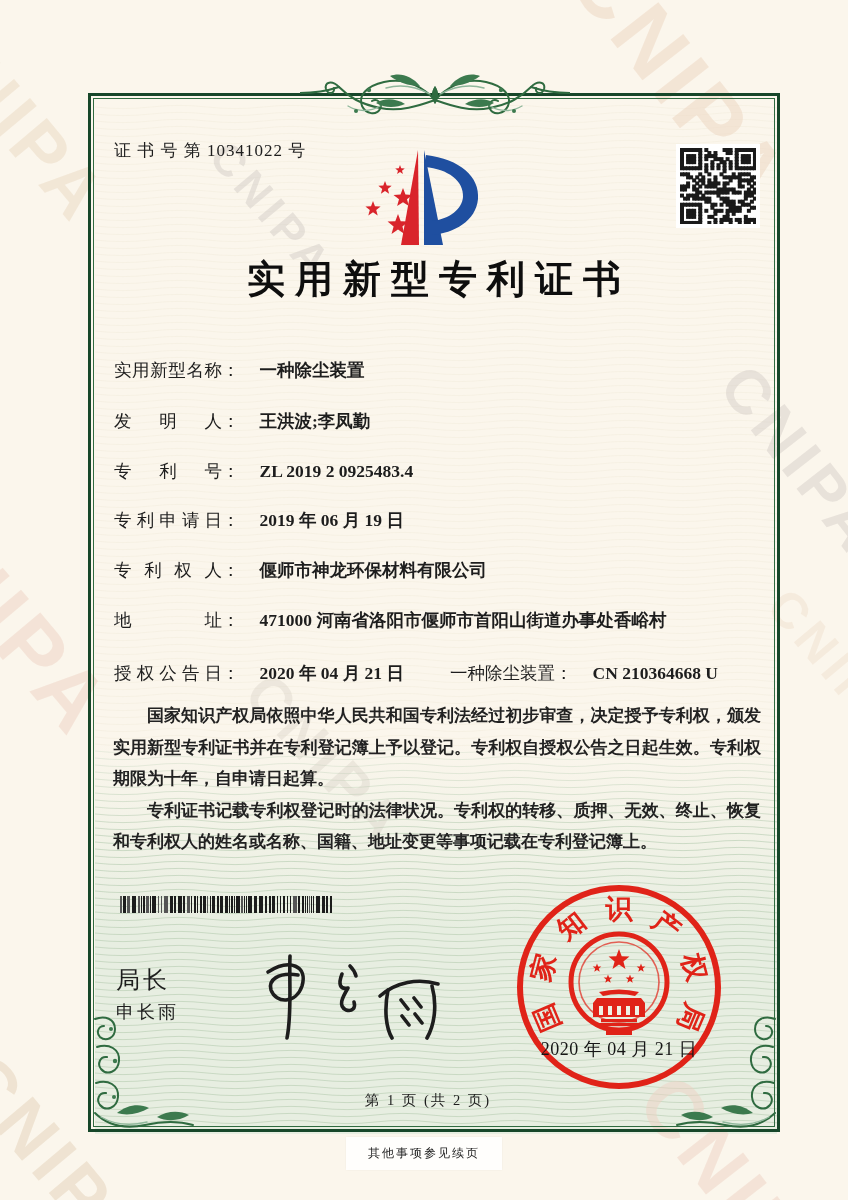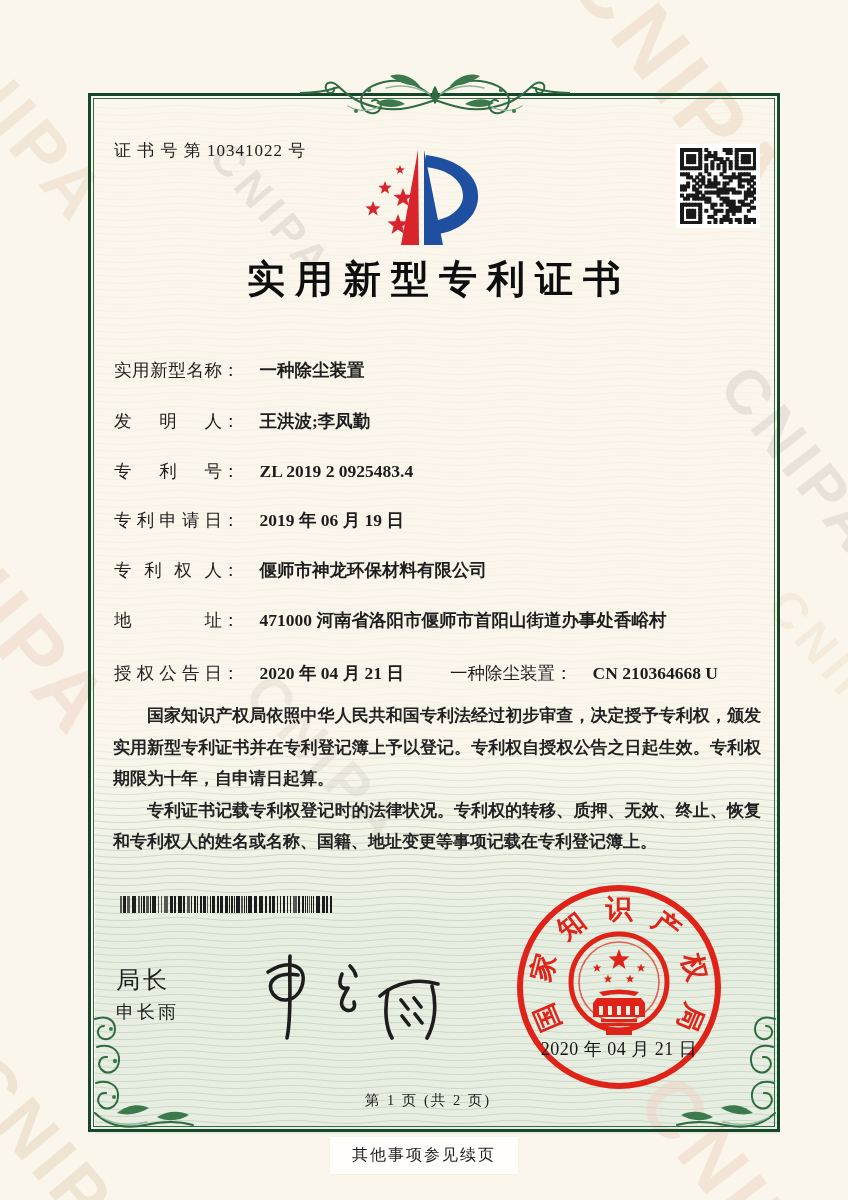--- a/index.html
+++ b/index.html
@@ -55,21 +55,21 @@
   #bureau-name{left:116px;top:1000px;font-size:18px;letter-spacing:3px;z-index:5;text-align:right;}
   #signature{left:238px;top:940px;z-index:6;}
   #seal{left:512px;top:880px;z-index:5;}
   #seal-date{
     left:518px;top:1037px;width:202px;text-align:center;font-size:18px;color:#161616;
     z-index:7;letter-spacing:0.5px;
   }
   #page-info{left:88px;top:1091px;width:680px;text-align:center;font-size:14.5px;letter-spacing:2px;z-index:5;}
   #next-note{
     top:1137px;left:424px;transform:translateX(-50%);background:#fffefc;
-    padding:8px 22px;font-size:16px;letter-spacing:2px;z-index:5;box-shadow:0 0 2px rgba(0,0,0,.05);
+    padding:8px 22px;font-size:12px;letter-spacing:2px;z-index:5;box-shadow:0 0 2px rgba(0,0,0,.05);
   }
 </style>
 </head>
 <body>
 
 <div id="watermarks">
     <div class="wm" style="left: -35px; top: -5px; font-size: 72px; color: rgb(234, 217, 194); opacity: 0.5; transform: rotate(50deg);">CNIPA</div>
     <div class="wm" style="left: 628px; top: -70px; font-size: 88px; color: rgb(238, 216, 196); opacity: 0.55; transform: rotate(52deg);">CNIPA</div>
     <div class="wm" style="left: 238px; top: 132px; font-size: 44px; color: rgb(207, 201, 196); opacity: 0.45; transform: rotate(50deg);">CNIPA</div>
     <div class="wm" style="left: 762px; top: 352px; font-size: 62px; color: rgb(214, 207, 201); opacity: 0.5; transform: rotate(52deg);">CNIPA</div>

